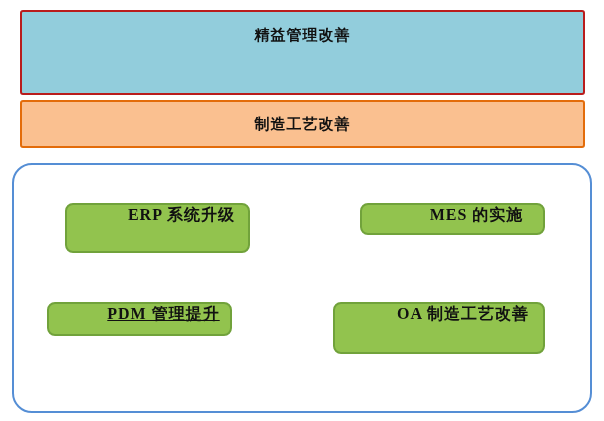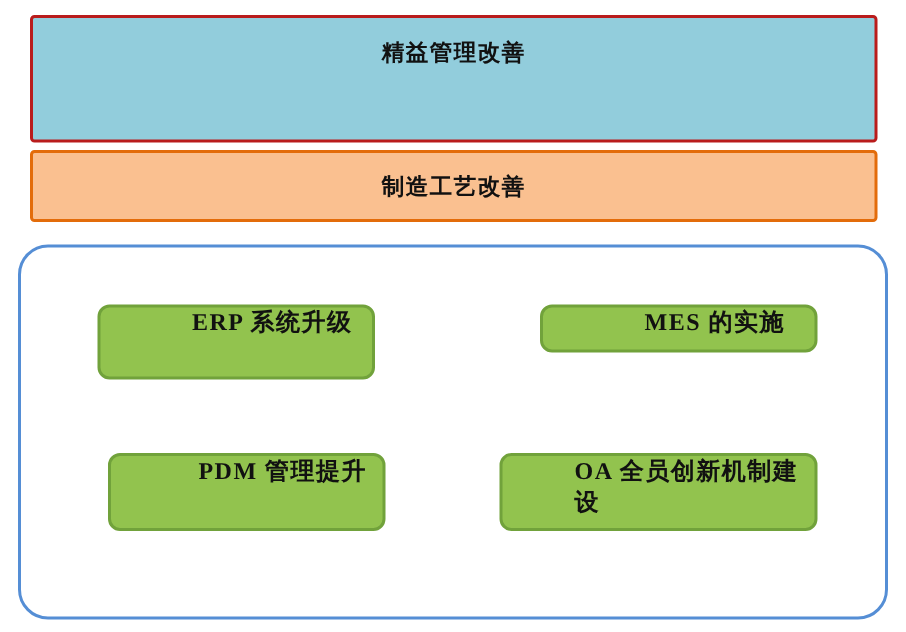--- a/index.html
+++ b/index.html
@@ -81,21 +81,21 @@
     align-items: flex-start;
     justify-content: center;
     color: #111111;
     font-weight: bold;
     font-size: 16px;
     letter-spacing: 1px;
     padding-left: 48px;
   }
   .item-erp { left: 65px;  top: 203px; width: 185px; height: 50px; }
   .item-mes { left: 360px; top: 203px; width: 185px; height: 32px; }
-  .item-pdm { left: 72px;  top: 302px; width: 185px; height: 52px; }
+  .item-pdm { left: 47px;  top: 302px; width: 185px; height: 34px; text-decoration: underline; }
   .item-oa  { left: 333px; top: 302px; width: 212px; height: 52px; }
 </style>
 </head>
 <body>
 
 <div class="canvas">
 
   <div class="box top-box">
     <span class="line">精益管理改善</span>
   </div>
@@ -112,16 +112,16 @@
 
   <div class="item item-mes">
     <span>MES 的实施</span>
   </div>
 
   <div class="item item-pdm">
     <span>PDM 管理提升</span>
   </div>
 
   <div class="item item-oa">
-    <span>OA 全员创新机制建设</span>
+    <span>OA 制造工艺改善</span>
   </div>
 
 </div>
 
 </body></html>

